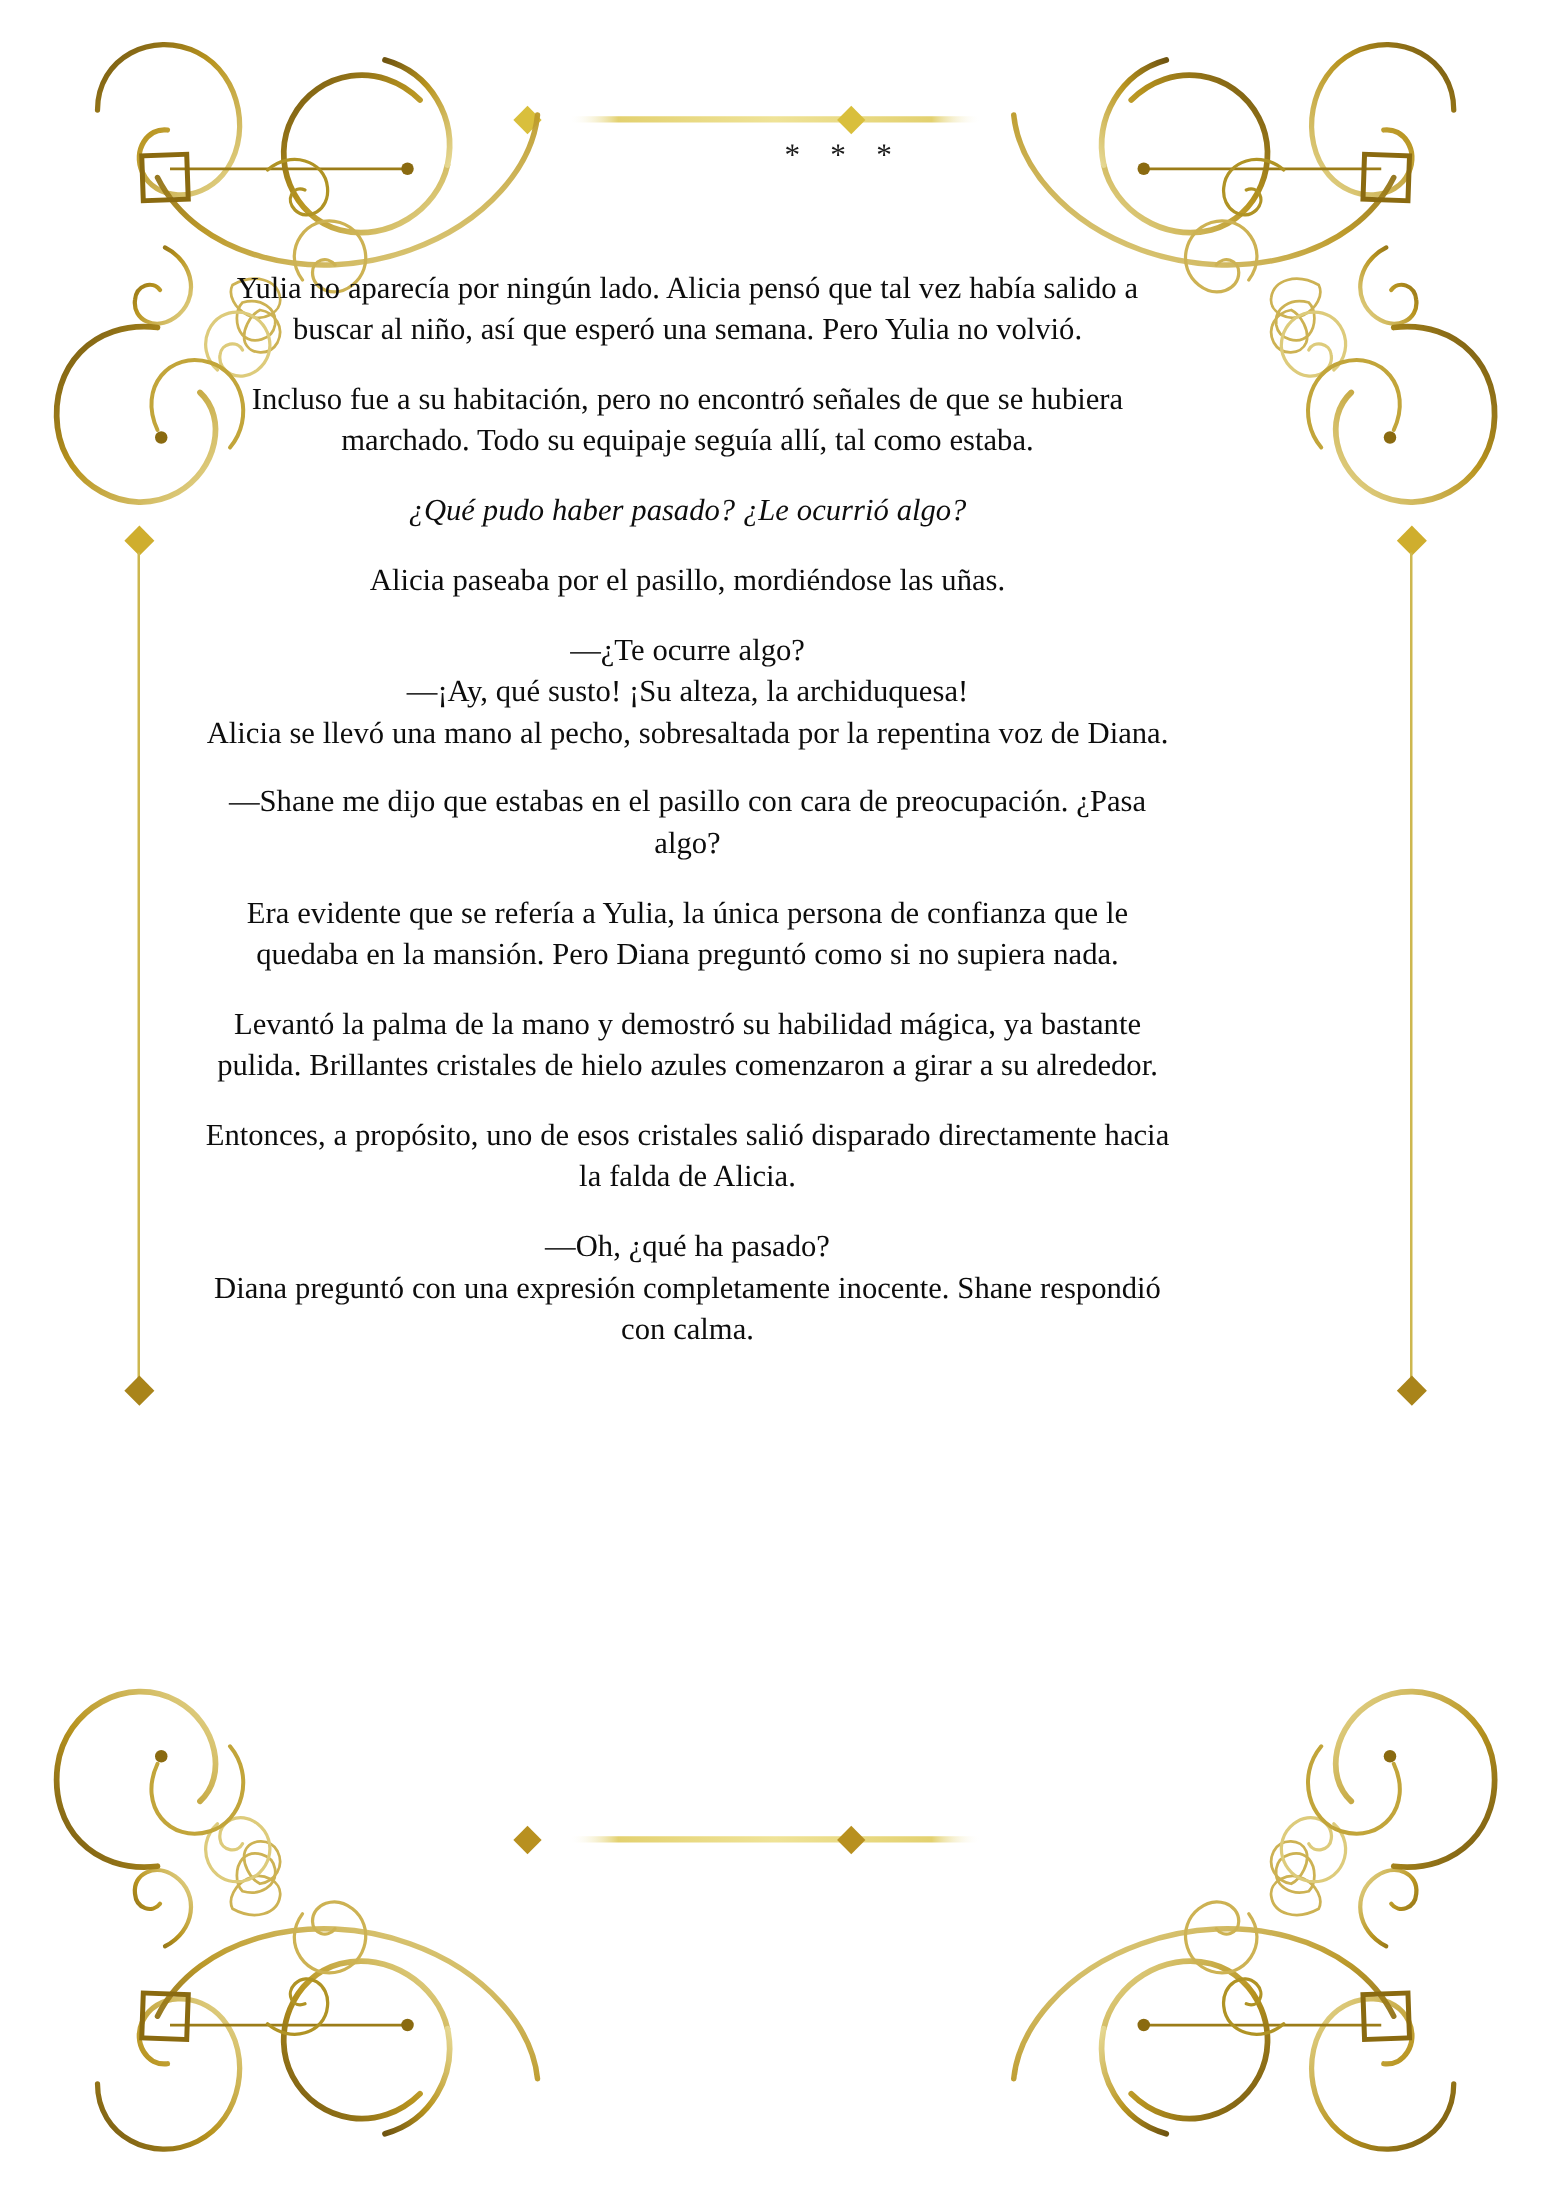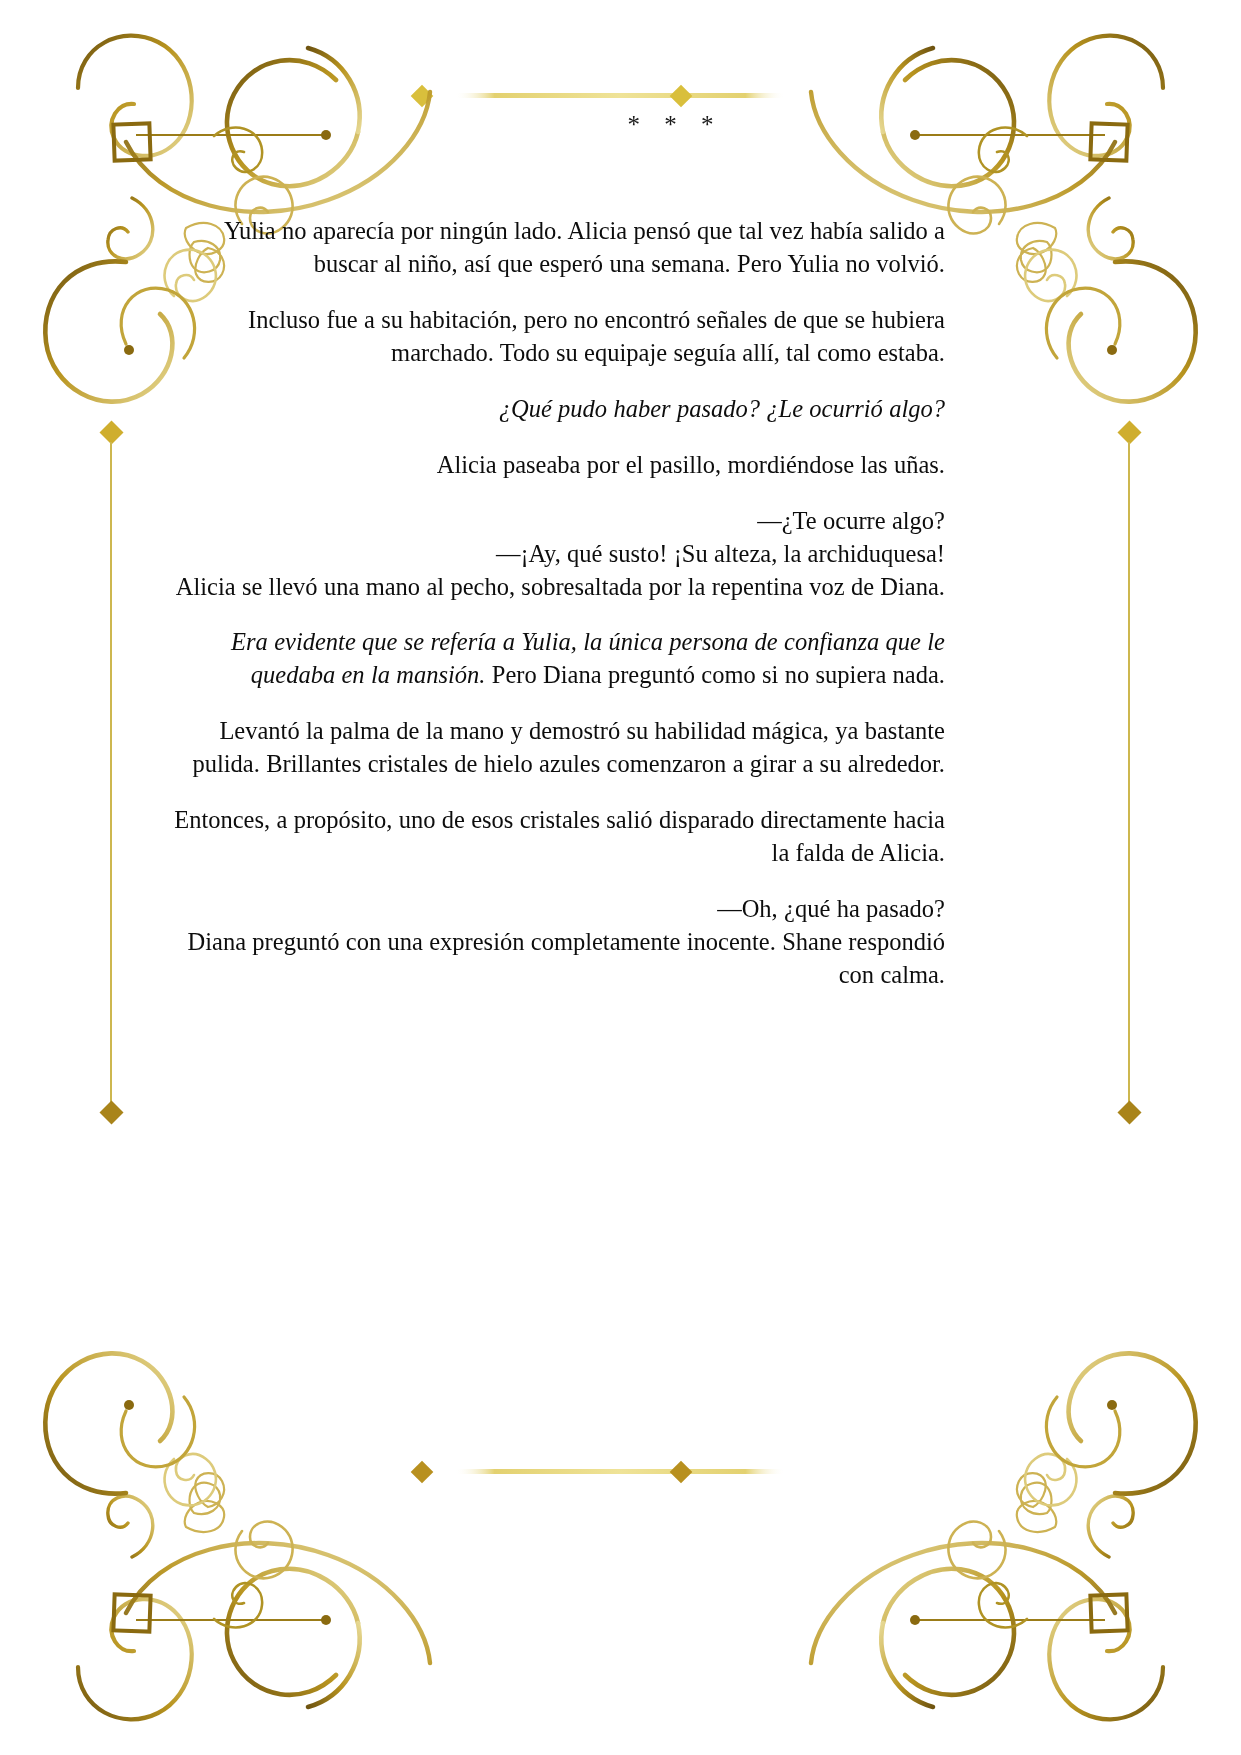--- a/index.html
+++ b/index.html
@@ -47,29 +47,28 @@
     line-height: 1;
     margin: 0 0 78px 0;
     padding-left: 250px;
     font-family: "Liberation Serif", "DejaVu Serif", serif;
   }
 
   .para {
     font-size: 24.5px;
     line-height: 1.345;
     margin: 0 0 23px 0;
-    text-align: right;
+    text-align: center;
     color: #0d0d0d;
     word-spacing: 0.2px;
   }
   .para.italic {
     font-style: italic;
   }
   .para .it {
-    font-style: italic;
     margin-top: 46px;
   }
   .para.dialogue {
     white-space: pre-line;
   }
   .para:last-child {
     margin-bottom: 0;
   }
 </style>
 </head>
@@ -197,20 +196,21 @@
     <p class="para">Incluso fue a su habitación, pero no encontró señales de que se hubiera marchado. Todo su equipaje seguía allí, tal como estaba.</p>
 
     <p class="para italic">¿Qué pudo haber pasado? ¿Le ocurrió algo?</p>
 
     <p class="para">Alicia paseaba por el pasillo, mordiéndose las uñas.</p>
 
     <p class="para dialogue">—¿Te ocurre algo?
 —¡Ay, qué susto! ¡Su alteza, la archiduquesa!
 Alicia se llevó una mano al pecho, sobresaltada por la repentina voz de Diana.</p>
 
+    <p class="para">—Shane me dijo que estabas en el pasillo con cara de preocupación. ¿Pasa algo?</p>
 
     <p class="para"><span class="it">Era evidente que se refería a Yulia, la única persona de confianza que le quedaba en la mansión.</span><span> Pero Diana preguntó como si no supiera nada.</span></p>
 
 
     <p class="para">Levantó la palma de la mano y demostró su habilidad mágica, ya bastante pulida. Brillantes cristales de hielo azules comenzaron a girar a su alrededor.</p>
 
     <p class="para">Entonces, a propósito, uno de esos cristales salió disparado directamente hacia la falda de Alicia.</p>
 
 
 

